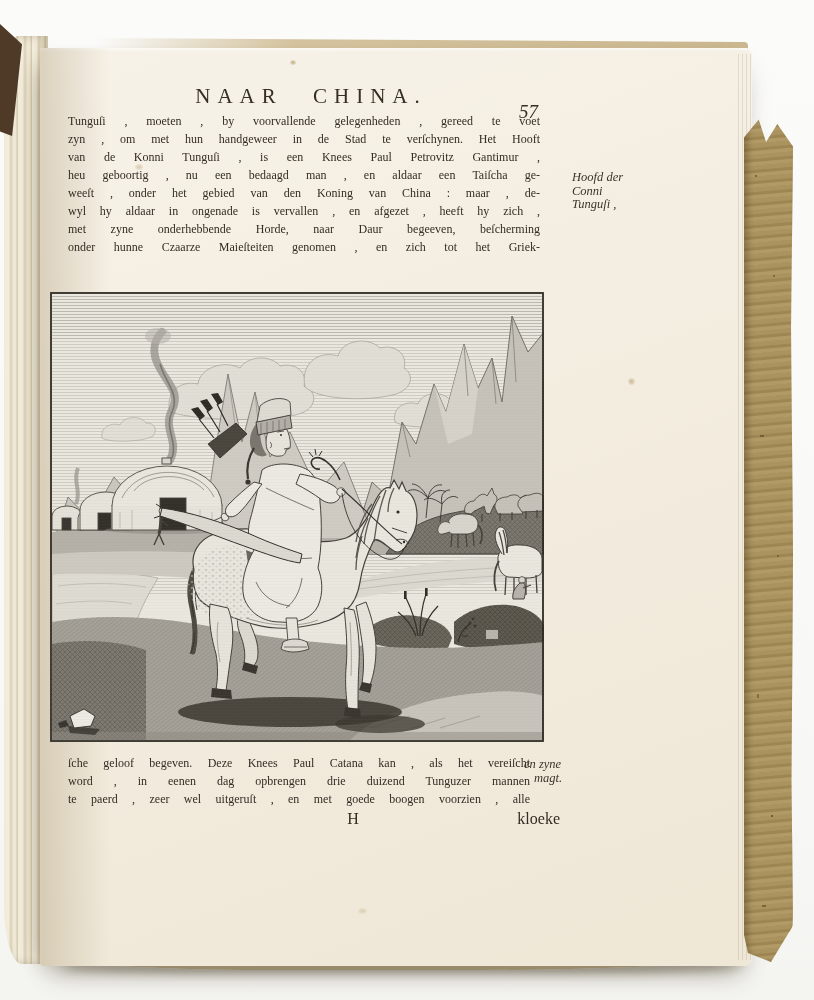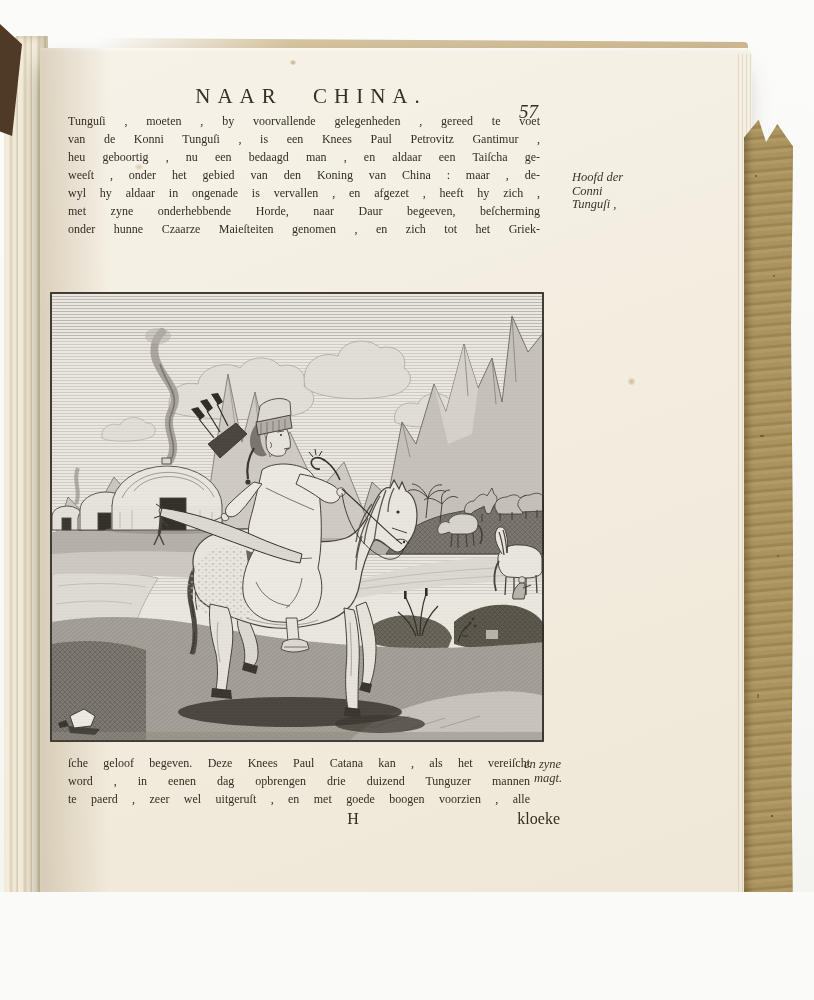--- a/index.html
+++ b/index.html
@@ -1,16 +1,16 @@
 <!DOCTYPE html>
 <html><head>
 <meta charset="utf-8">
 <style>
   html,body{margin:0;padding:0;background:#fafaf8;}
-  .scene{position:relative;width:814px;height:892px;overflow:hidden;
+  .scene{position:relative;width:814px;height:1000px;overflow:hidden;
          font-family:"Liberation Serif","DejaVu Serif",serif;background:linear-gradient(180deg,#fbfbfa 0%,#f8f8f6 70%,#f4f4f1 100%);}
   
   .gutter-pages{position:absolute;left:4px;top:36px;width:44px;height:928px;border-radius:14px 0 0 18px/60px 0 0 60px;
     background:repeating-linear-gradient(90deg,#f3eddd 0 5px,#e0d6bd 6px 8px,#efe8d6 9px 12px,#d8cdb0 13px 14px);
     box-shadow:inset -6px 0 8px rgba(120,100,60,.35);}
   .spine-corner{position:absolute;left:0;top:24px;width:22px;height:112px;background:#4e3a26;
     clip-path:polygon(0 0,100% 18%,55% 100%,0 96%);}
   .top-edge-strip{position:absolute;left:96px;top:40px;width:652px;height:11px;background:linear-gradient(90deg,rgba(190,168,120,0) 0,#cdb98e 30%,#c2ab7c 100%);
     transform:rotate(.35deg);border-radius:4px;opacity:.85;}
   .page{position:absolute;left:40px;top:48px;width:712px;height:918px;
@@ -70,20 +70,21 @@
   <div class="spine-corner"></div>
   <div class="top-edge-strip"></div>
   <div class="bottom-edge"></div>
 
   <div class="page">
     <div class="running-head">NAAR CHINA.</div>
     <div class="page-number">57</div>
 
     <div class="text-block main-text">
         <div class="tline"><span>Tunguſi , moeten , by voorvallende gelegenheden , gereed te voet</span></div>
+        <div class="tline"><span>zyn , om met hun handgeweer in de Stad te verſchynen. Het Hooft</span></div>
         <div class="tline"><span>van de Konni Tunguſi , is een Knees Paul Petrovitz Gantimur ,</span></div>
         <div class="tline"><span>heu geboortig , nu een bedaagd man , en aldaar een Taiſcha ge-</span></div>
         <div class="tline"><span>weeſt , onder het gebied van den Koning van China : maar , de-</span></div>
         <div class="tline"><span>wyl hy aldaar in ongenade is vervallen , en afgezet , heeft hy zich ,</span></div>
         <div class="tline"><span>met zyne onderhebbende Horde, naar Daur begeeven, beſcherming</span></div>
         <div class="tline"><span>onder hunne Czaarze Maieſteiten genomen , en zich tot het Griek-</span></div>
       </div>
     <div class="margin-note top">
         <div>Hoofd der</div>
         <div>Conni</div>

